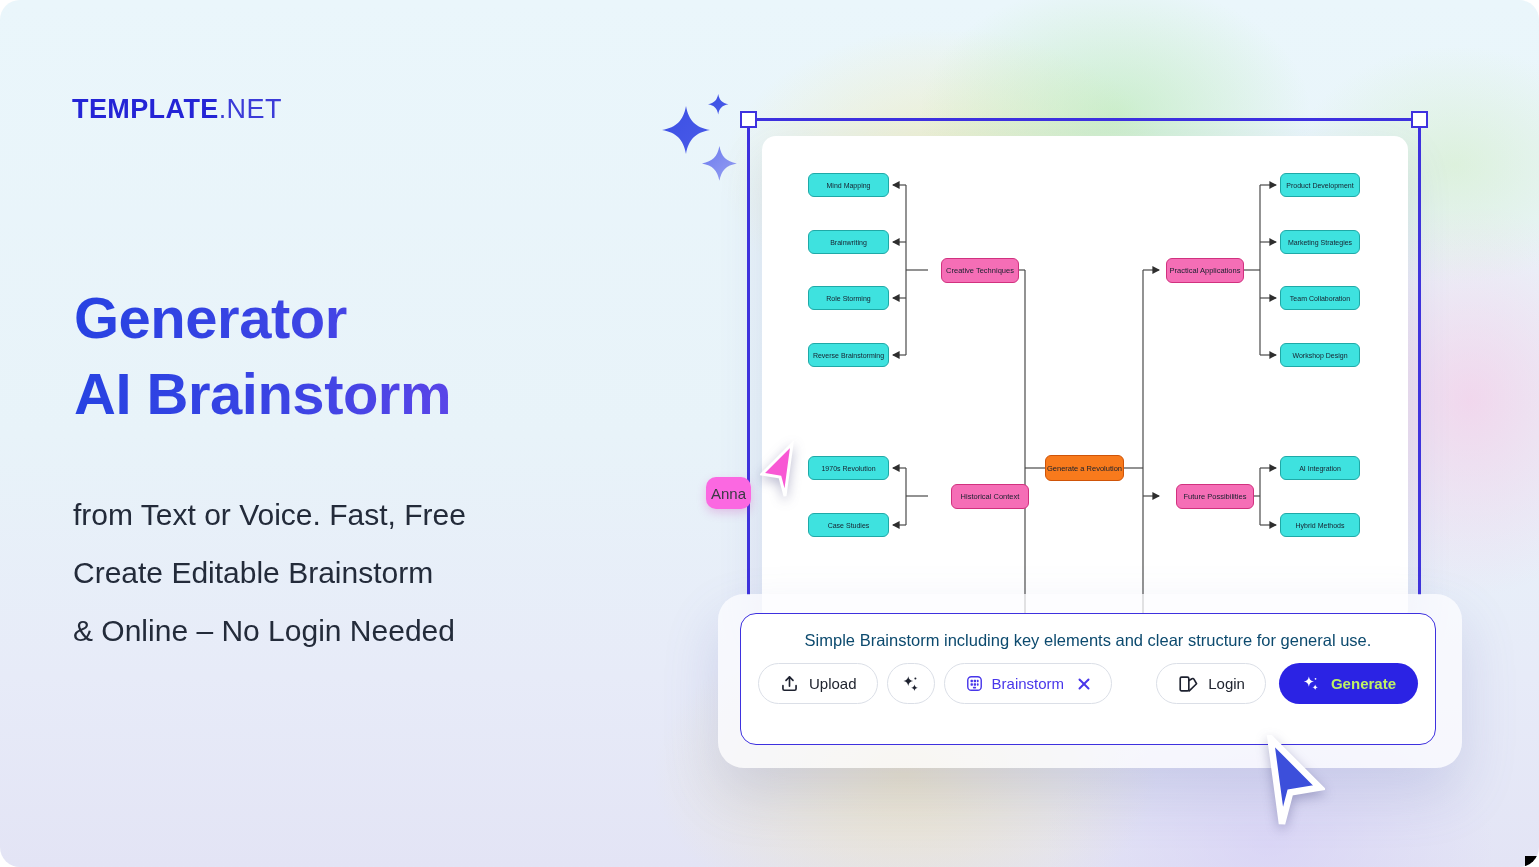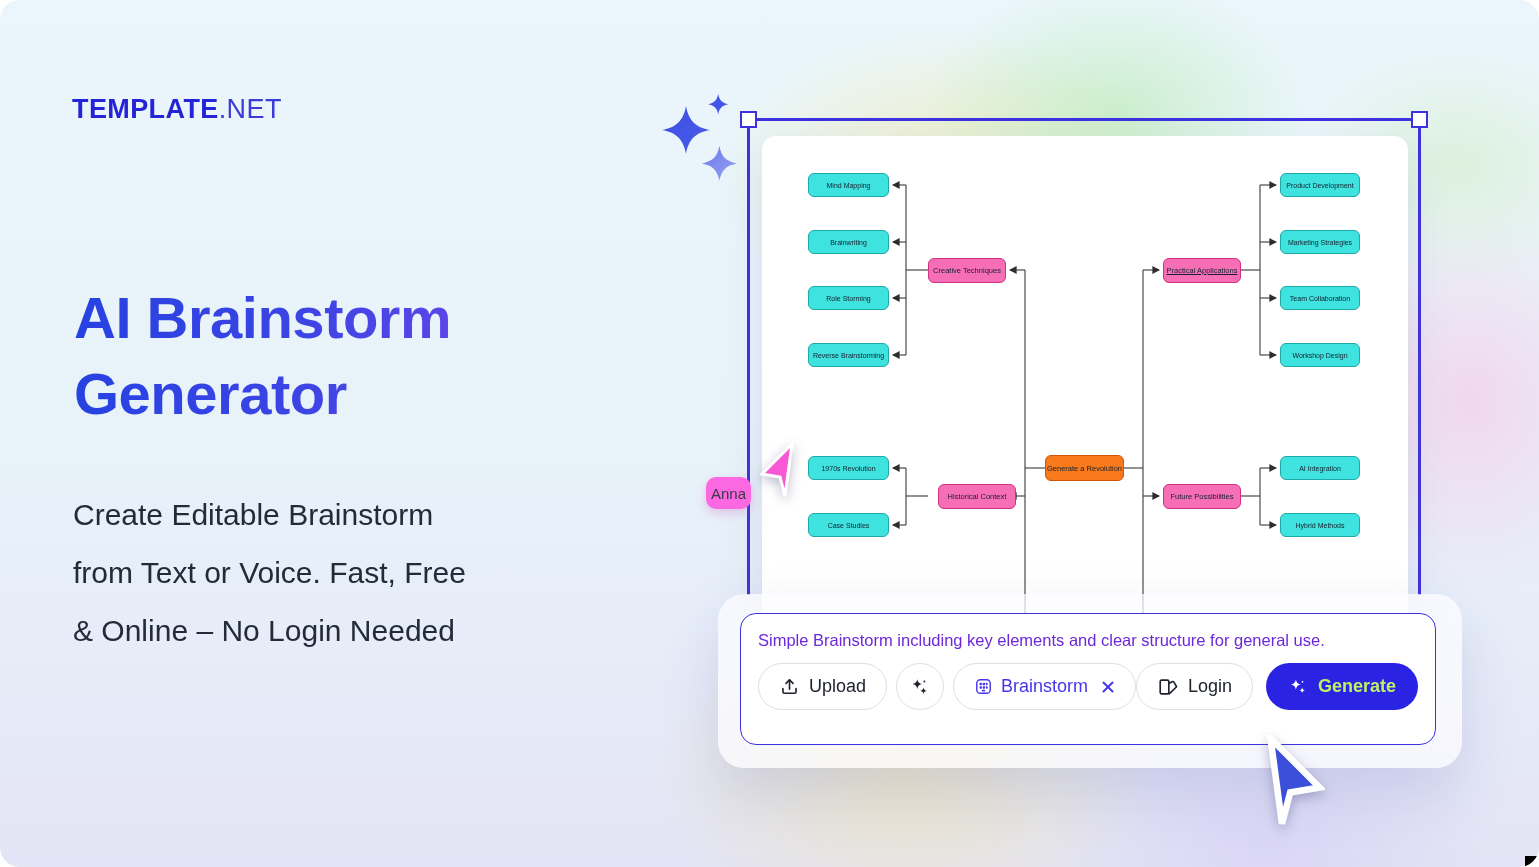--- a/index.html
+++ b/index.html
@@ -27,59 +27,59 @@
   .frame{position:absolute;background:#3E31DF;}
   .handle{position:absolute;width:17px;height:17px;background:#fff;border:2.6px solid #3E31DF;box-sizing:border-box;}
   
   .canvas{position:absolute;left:762px;top:136px;width:646px;height:487px;background:#ffffff;border-radius:14px;
           box-shadow:0 20px 45px rgba(90,100,170,0.14);}
   .canvas svg.wires{position:absolute;left:0;top:0;}
   .node{position:absolute;box-sizing:border-box;display:flex;align-items:center;justify-content:center;
         border-radius:6px;font-size:7px;color:#17202E;white-space:nowrap;overflow:hidden;}
   .leaf{background:var(--leaf,#3EE2DF);border:1.2px solid #1FA9A7;width:81px;height:24px;}
   .leaf.r{width:80px;}
-  .branch{background:var(--branch,#F56EB6);border:1.2px solid #D1317F;width:78px;height:25px;font-size:7.5px;}
+  .branch{background:var(--branch,#F56EB6);border:1.2px solid #D1317F;width:78px;height:25px;font-size:7.5px;margin-left:13px;}
   .root-node{background:var(--root,#F87A1C);border:1.2px solid #CF5408;width:79px;height:26px;font-size:7.5px;}
   
   .collab-label{position:absolute;left:706px;top:477px;width:45px;height:32px;background:#FB68E1;border-radius:10px;
                 display:flex;align-items:center;justify-content:center;font-size:15px;color:#3A3A44;
                 box-shadow:0 4px 10px rgba(200,60,180,0.25);z-index:6;}
   .cursor{position:absolute;z-index:7;filter:drop-shadow(0 4px 6px rgba(60,60,120,0.35));}
   
   .tb-outer{position:absolute;left:718px;top:594px;width:744px;height:174px;border-radius:26px;
             background:rgba(252,252,255,0.74);box-shadow:0 26px 55px rgba(100,110,180,0.20);z-index:8;}
   .tb-inner{position:absolute;left:740px;top:613px;width:696px;height:132px;border-radius:16px;background:#fff;
             border:1.6px solid #3E31DF;box-sizing:border-box;padding:17px 17px 0 17px;z-index:9;}
-  .prompt{font-size:16.5px;color:#6d28d9;}
+  .prompt{font-size:16.5px;color:#0c4a6e;text-align:center;}
   .btn-row{display:flex;align-items:center;margin-top:13px;}
-  .pill{height:47px;border-radius:24px;display:flex;align-items:center;gap:9px;padding:0 20px;background:#fff;
-        border:1.4px solid #DBDFE7;font-size:18px;color:#20242F;font-weight:500;box-sizing:border-box;cursor:pointer;}
+  .pill{height:41px;border-radius:24px;display:flex;align-items:center;gap:9px;padding:0 20px;background:#fff;
+        border:1.4px solid #DBDFE7;font-size:15px;color:#20242F;font-weight:500;box-sizing:border-box;cursor:pointer;}
   .pill.icon-only{width:48px;padding:0;justify-content:center;}
   .pill.chip{color:#4836EA;gap:8px;align-items:center;}
   .pill.generate{background:var(--accent,#2B23E4);border:none;color:#bef264;font-weight:600;padding:0 22px;margin-left:13px;}
   .grow{flex:1;}
   .gap{width:9px;flex:0 0 auto;}
   
   .corner-mark{position:absolute;left:1525px;top:856px;width:14px;height:11px;background:#000;z-index:20;}
 </style>
 </head>
 <body>
 
 <div id="stage">
 
   <div class="logo">
     <b>TEMPLATE</b><span>.NET</span>
   </div>
   <div class="title">
+    <div>Generator</div>
     <div>AI Brainstorm</div>
-    <div>Generator</div>
   </div>
   <div class="subtitle">
+    <div>from Text or Voice. Fast, Free</div>
     <div>Create Editable Brainstorm</div>
-    <div>from Text or Voice. Fast, Free</div>
     <div>&amp; Online – No Login Needed</div>
   </div>
 
   <svg style="position:absolute;left:660px;top:92px;" width="82" height="100" viewBox="0 0 82 100">
     <defs>
       <linearGradient id="sg1" x1="0" y1="0" x2="1" y2="1">
         <stop offset="0" stop-color="#3B4FE4"></stop>
           <stop offset="1" stop-color="#4A5BE8"></stop>
       </linearGradient>
       <linearGradient id="sg2" x1="0" y1="0" x2="1" y2="1">
@@ -150,21 +150,21 @@
     <div class="node leaf" style="left:46px;top:150px;">Role Storming</div>
     <div class="node leaf" style="left:46px;top:207px;">Reverse Brainstorming</div>
     <div class="node branch" style="left:166px;top:122px;">Creative Techniques</div>
 
     <div class="node leaf" style="left:46px;top:320px;">1970s Revolution</div>
     <div class="node leaf" style="left:46px;top:377px;">Case Studies</div>
     <div class="node branch" style="left:176px;top:348px;">Historical Context</div>
 
     <div class="node root-node" style="left:283px;top:319px;">Generate a Revolution</div>
 
-    <div class="node branch" style="left:401px;top:122px;text-decoration:underline;">Practical Applications</div>
+    <div class="node branch" style="left:391px;top:122px;">Practical Applications</div>
     <div class="node leaf r" style="left:518px;top:37px;">Product Development</div>
     <div class="node leaf r" style="left:518px;top:94px;">Marketing Strategies</div>
     <div class="node leaf r" style="left:518px;top:150px;">Team Collaboration</div>
     <div class="node leaf r" style="left:518px;top:207px;">Workshop Design</div>
 
     <div class="node branch" style="left:401px;top:348px;">Future Possibilities</div>
     <div class="node leaf r" style="left:518px;top:320px;">AI Integration</div>
     <div class="node leaf r" style="left:518px;top:377px;">Hybrid Methods</div>
   </div>
 

